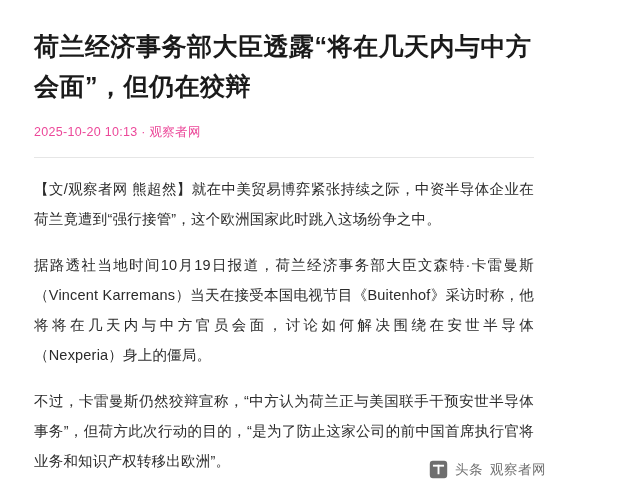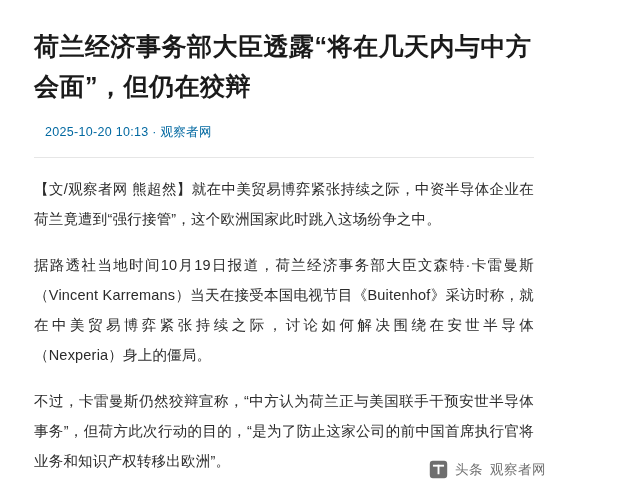--- a/index.html
+++ b/index.html
@@ -25,22 +25,22 @@
     font-size: 25px;
     line-height: 40px;
     font-weight: bold;
     color: #1a1a1a;
     letter-spacing: 0.5px;
     margin: 0 0 18px 0;
     font-family: "Liberation Sans", sans-serif;
   }
   .meta {
     font-size: 12.5px;
-    color: #0369a1;
-    margin: 0 0 16px 11px;
+    color: #ec4899;
+    margin: 0 0 16px 0;
     letter-spacing: 0.3px;
   }
   .divider {
     border: none;
     border-top: 1px solid #e6e6e6;
     margin: 0 0 16px 0;
   }
   .body-text p {
     font-size: 14.5px;
     line-height: 30px;
@@ -79,21 +79,21 @@
 <div class="article">
 
   <h1 class="headline">荷兰经济事务部大臣透露“将在几天内与中方会面”，但仍在狡辩</h1>
 
   <div class="meta">2025-10-20 10:13 · 观察者网</div>
 
   <hr class="divider">
 
   <div class="body-text">
     <p class="first">【文/观察者网 熊超然】就在中美贸易博弈紧张持续之际，中资半导体企业在荷兰竟遭到“强行接管”，这个欧洲国家此时跳入这场纷争之中。</p>
-    <p>据路透社当地时间10月19日报道，荷兰经济事务部大臣文森特·卡雷曼斯（Vincent Karremans）当天在接受本国电视节目《Buitenhof》采访时称，就在中美贸易博弈紧张持续之际，讨论如何解决围绕在安世半导体（Nexperia）身上的僵局。</p>
+    <p>据路透社当地时间10月19日报道，荷兰经济事务部大臣文森特·卡雷曼斯（Vincent Karremans）当天在接受本国电视节目《Buitenhof》采访时称，他将将在几天内与中方官员会面，讨论如何解决围绕在安世半导体（Nexperia）身上的僵局。</p>
     <p>不过，卡雷曼斯仍然狡辩宣称，“中方认为荷兰正与美国联手干预安世半导体事务”，但荷方此次行动的目的，“是为了防止这家公司的前中国首席执行官将业务和知识产权转移出欧洲”。</p>
   </div>
 
   <div class="watermark">
     <span class="wm-icon">
       <svg viewBox="0 0 24 24" width="19" height="19" aria-hidden="true">
         <rect x="1" y="1" width="22" height="22" rx="4" ry="4" fill="#555555"></rect>
         <rect x="5" y="6" width="14" height="2.4" fill="#ffffff"></rect>
         <rect x="10.8" y="6" width="2.4" height="12" fill="#ffffff"></rect>
       </svg>

